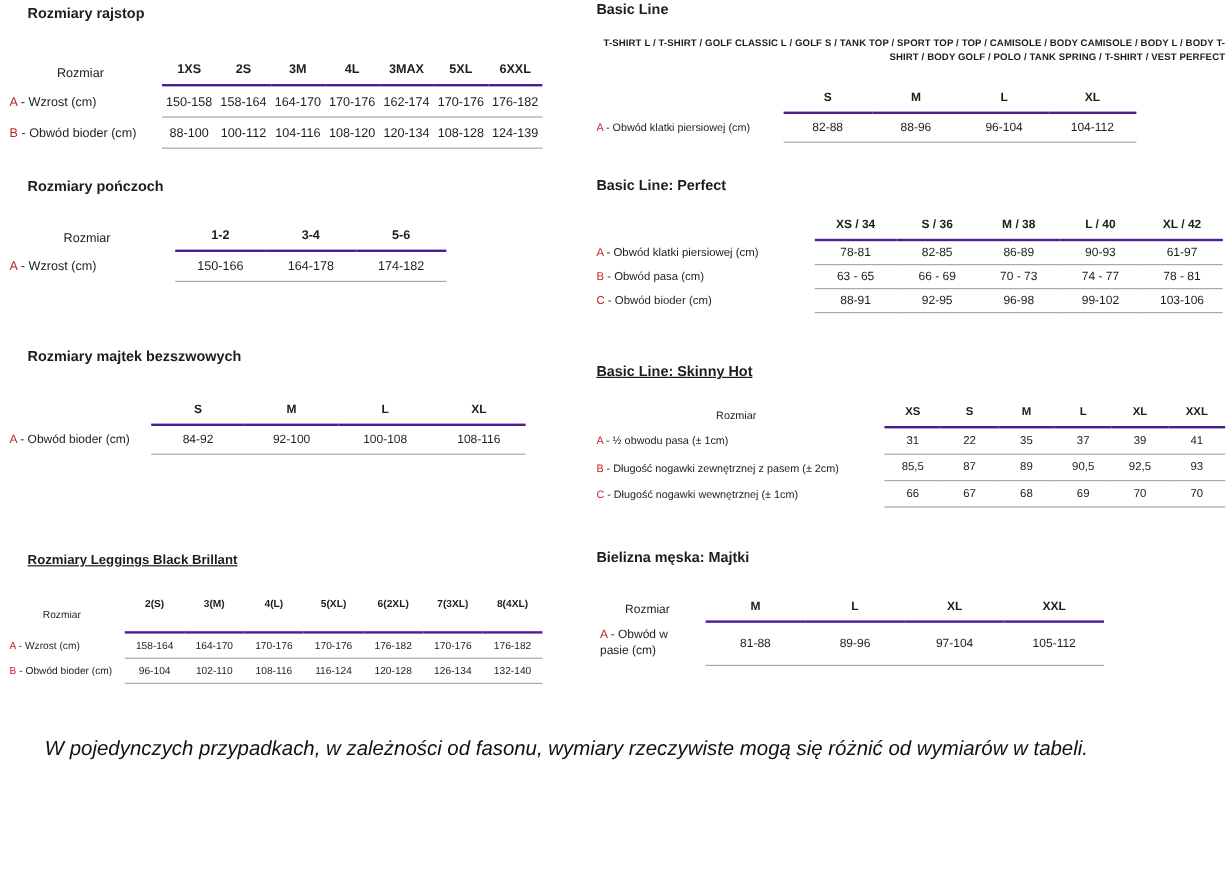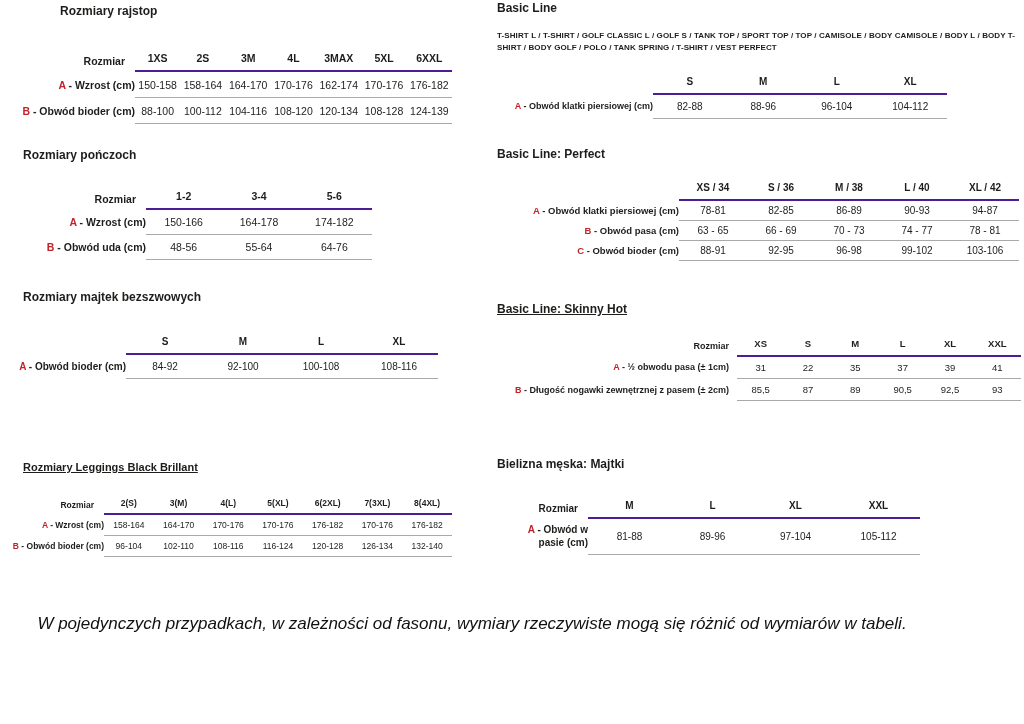--- a/index.html
+++ b/index.html
@@ -1,55 +1,55 @@
 <!DOCTYPE html>
 <html style="--accent: #c1232b;"><head>
 <meta charset="utf-8">
 <style>
   html,body{margin:0;padding:0;background:#fff;}
   body{font-family:"Liberation Sans",sans-serif;color:#1d1d1b;}
   .page{position:relative;width:1024px;height:724px;background:#fff;overflow:hidden;}
 
   .sec-title{position:absolute;font-weight:bold;font-size:12px;white-space:nowrap;}
-  .pos-t1{left:23px;top:4px;margin-left:37px;}
+  .pos-t1{left:23px;top:4px;}
   .pos-t2{left:23px;top:148px;}
   .pos-t3{left:23px;top:290px;}
   .pos-t4{left:23px;top:461px;font-size:11px;text-decoration:underline;}
   .pos-t5{left:497px;top:1px;}
   .pos-t6{left:497px;top:147px;text-align:center;}
   .pos-t7{left:497px;top:302px;text-decoration:underline;}
   .pos-t8{left:497px;top:457px;}
 
-  .subtitle{position:absolute;left:497px;top:30px;width:524px;text-align:left;
+  .subtitle{position:absolute;left:497px;top:30px;width:524px;text-align:right;
             font-size:8px;font-weight:bold;line-height:1.45;letter-spacing:.1px;}
 
   .tblwrap{position:absolute;}
   table.size-table{border-collapse:collapse;width:100%;table-layout:fixed;}
   th.col{font-weight:bold;text-align:center;border-bottom:2px solid #4c1d95;padding:2px 0 6px;}
   th.lbl.corner{border-bottom:none;}
-  .lbl{text-align:right;font-weight:bold;padding-right:10px;white-space:nowrap;box-sizing:border-box;}
+  .lbl{font-weight:normal;padding-right:10px;white-space:nowrap;box-sizing:border-box;}
   td.val{text-align:center;border-bottom:1px solid #a9a9a9;font-weight:normal;}
   .pfx{color:var(--accent,#c1232b);}
 
   .b1{left:8px;top:50px;width:444px;font-size:10.5px;}
   .b1 .lbl{width:127px;}
   .b1 td{padding:7px 0 6px;}
 
   .b2{left:8px;top:188px;width:364px;font-size:10.5px;}
   .b2 .lbl{width:138px;}
   .b2 td{padding:6px 0;}
 
   .b3{left:8px;top:334px;width:430px;font-size:10px;}
   .b3 .lbl{width:118px;}
   .b3 td{padding:6px 0;}
 
   .b4{left:8px;top:496px;width:444px;font-size:8.5px;}
   .b4 .lbl{width:96px;}
   .b4 td{padding:5px 0;}
-  .b4 th.col{padding:2px 0 5px;}
+  .b4 th.col{padding:2px 0 18px;}
 
   .b5{left:497px;top:74px;width:450px;font-size:10px;}
   .b5 .lbl{width:156px;font-size:9px;}
   .b5 td{padding:6px 0;}
 
   .b6{left:497px;top:180px;width:522px;font-size:10px;}
   .b6 .lbl{width:182px;font-size:9.5px;}
   .b6 td{padding:4px 0;}
 
   .b7{left:497px;top:336px;width:524px;font-size:9.5px;}
@@ -121,26 +121,20 @@
             <th class="col">5-6</th>
           </tr>
         </thead>
         <tbody>
           <tr>
             <td class="lbl"><span class="pfx">A</span><span class="lbl-txt"> - Wzrost (cm)</span></td>
             <td class="val">150-166</td>
             <td class="val">164-178</td>
             <td class="val">174-182</td>
           </tr>
-          <tr>
-            <td class="lbl"><span class="pfx">B</span><span class="lbl-txt"> - Obwód uda (cm)</span></td>
-            <td class="val">48-56</td>
-            <td class="val">55-64</td>
-            <td class="val">64-76</td>
-          </tr>
         </tbody>
       </table>
     </div>
 
   <div class="sec-title pos-t3">Rozmiary majtek bezszwowych</div>
   <div class="tblwrap b3">
       <table class="size-table">
         <thead>
           <tr>
             <th class="lbl corner"></th>
@@ -240,21 +234,21 @@
             <th class="col">XL / 42</th>
           </tr>
         </thead>
         <tbody>
           <tr>
             <td class="lbl"><span class="pfx">A</span><span class="lbl-txt"> - Obwód klatki piersiowej (cm)</span></td>
             <td class="val">78-81</td>
             <td class="val">82-85</td>
             <td class="val">86-89</td>
             <td class="val">90-93</td>
-            <td class="val">94-87</td>
+            <td class="val">61-97</td>
           </tr>
           <tr>
             <td class="lbl"><span class="pfx">B</span><span class="lbl-txt"> - Obwód pasa (cm)</span></td>
             <td class="val">63 - 65</td>
             <td class="val">66 - 69</td>
             <td class="val">70 - 73</td>
             <td class="val">74 - 77</td>
             <td class="val">78 - 81</td>
           </tr>
           <tr>
@@ -295,20 +289,29 @@
           </tr>
           <tr>
             <td class="lbl"><span class="pfx">B</span><span class="lbl-txt"> - Długość nogawki zewnętrznej z pasem (± 2cm)</span></td>
             <td class="val">85,5</td>
             <td class="val">87</td>
             <td class="val">89</td>
             <td class="val">90,5</td>
             <td class="val">92,5</td>
             <td class="val">93</td>
           </tr>
+          <tr>
+            <td class="lbl"><span class="pfx">C</span><span class="lbl-txt"> - Długość nogawki wewnętrznej (± 1cm)</span></td>
+            <td class="val">66</td>
+            <td class="val">67</td>
+            <td class="val">68</td>
+            <td class="val">69</td>
+            <td class="val">70</td>
+            <td class="val">70</td>
+          </tr>
         </tbody>
       </table>
     </div>
 
   <div class="sec-title pos-t8">Bielizna męska: Majtki</div>
   <div class="tblwrap b8">
       <table class="size-table">
         <thead>
           <tr>
             <th class="lbl corner">Rozmiar</th>

